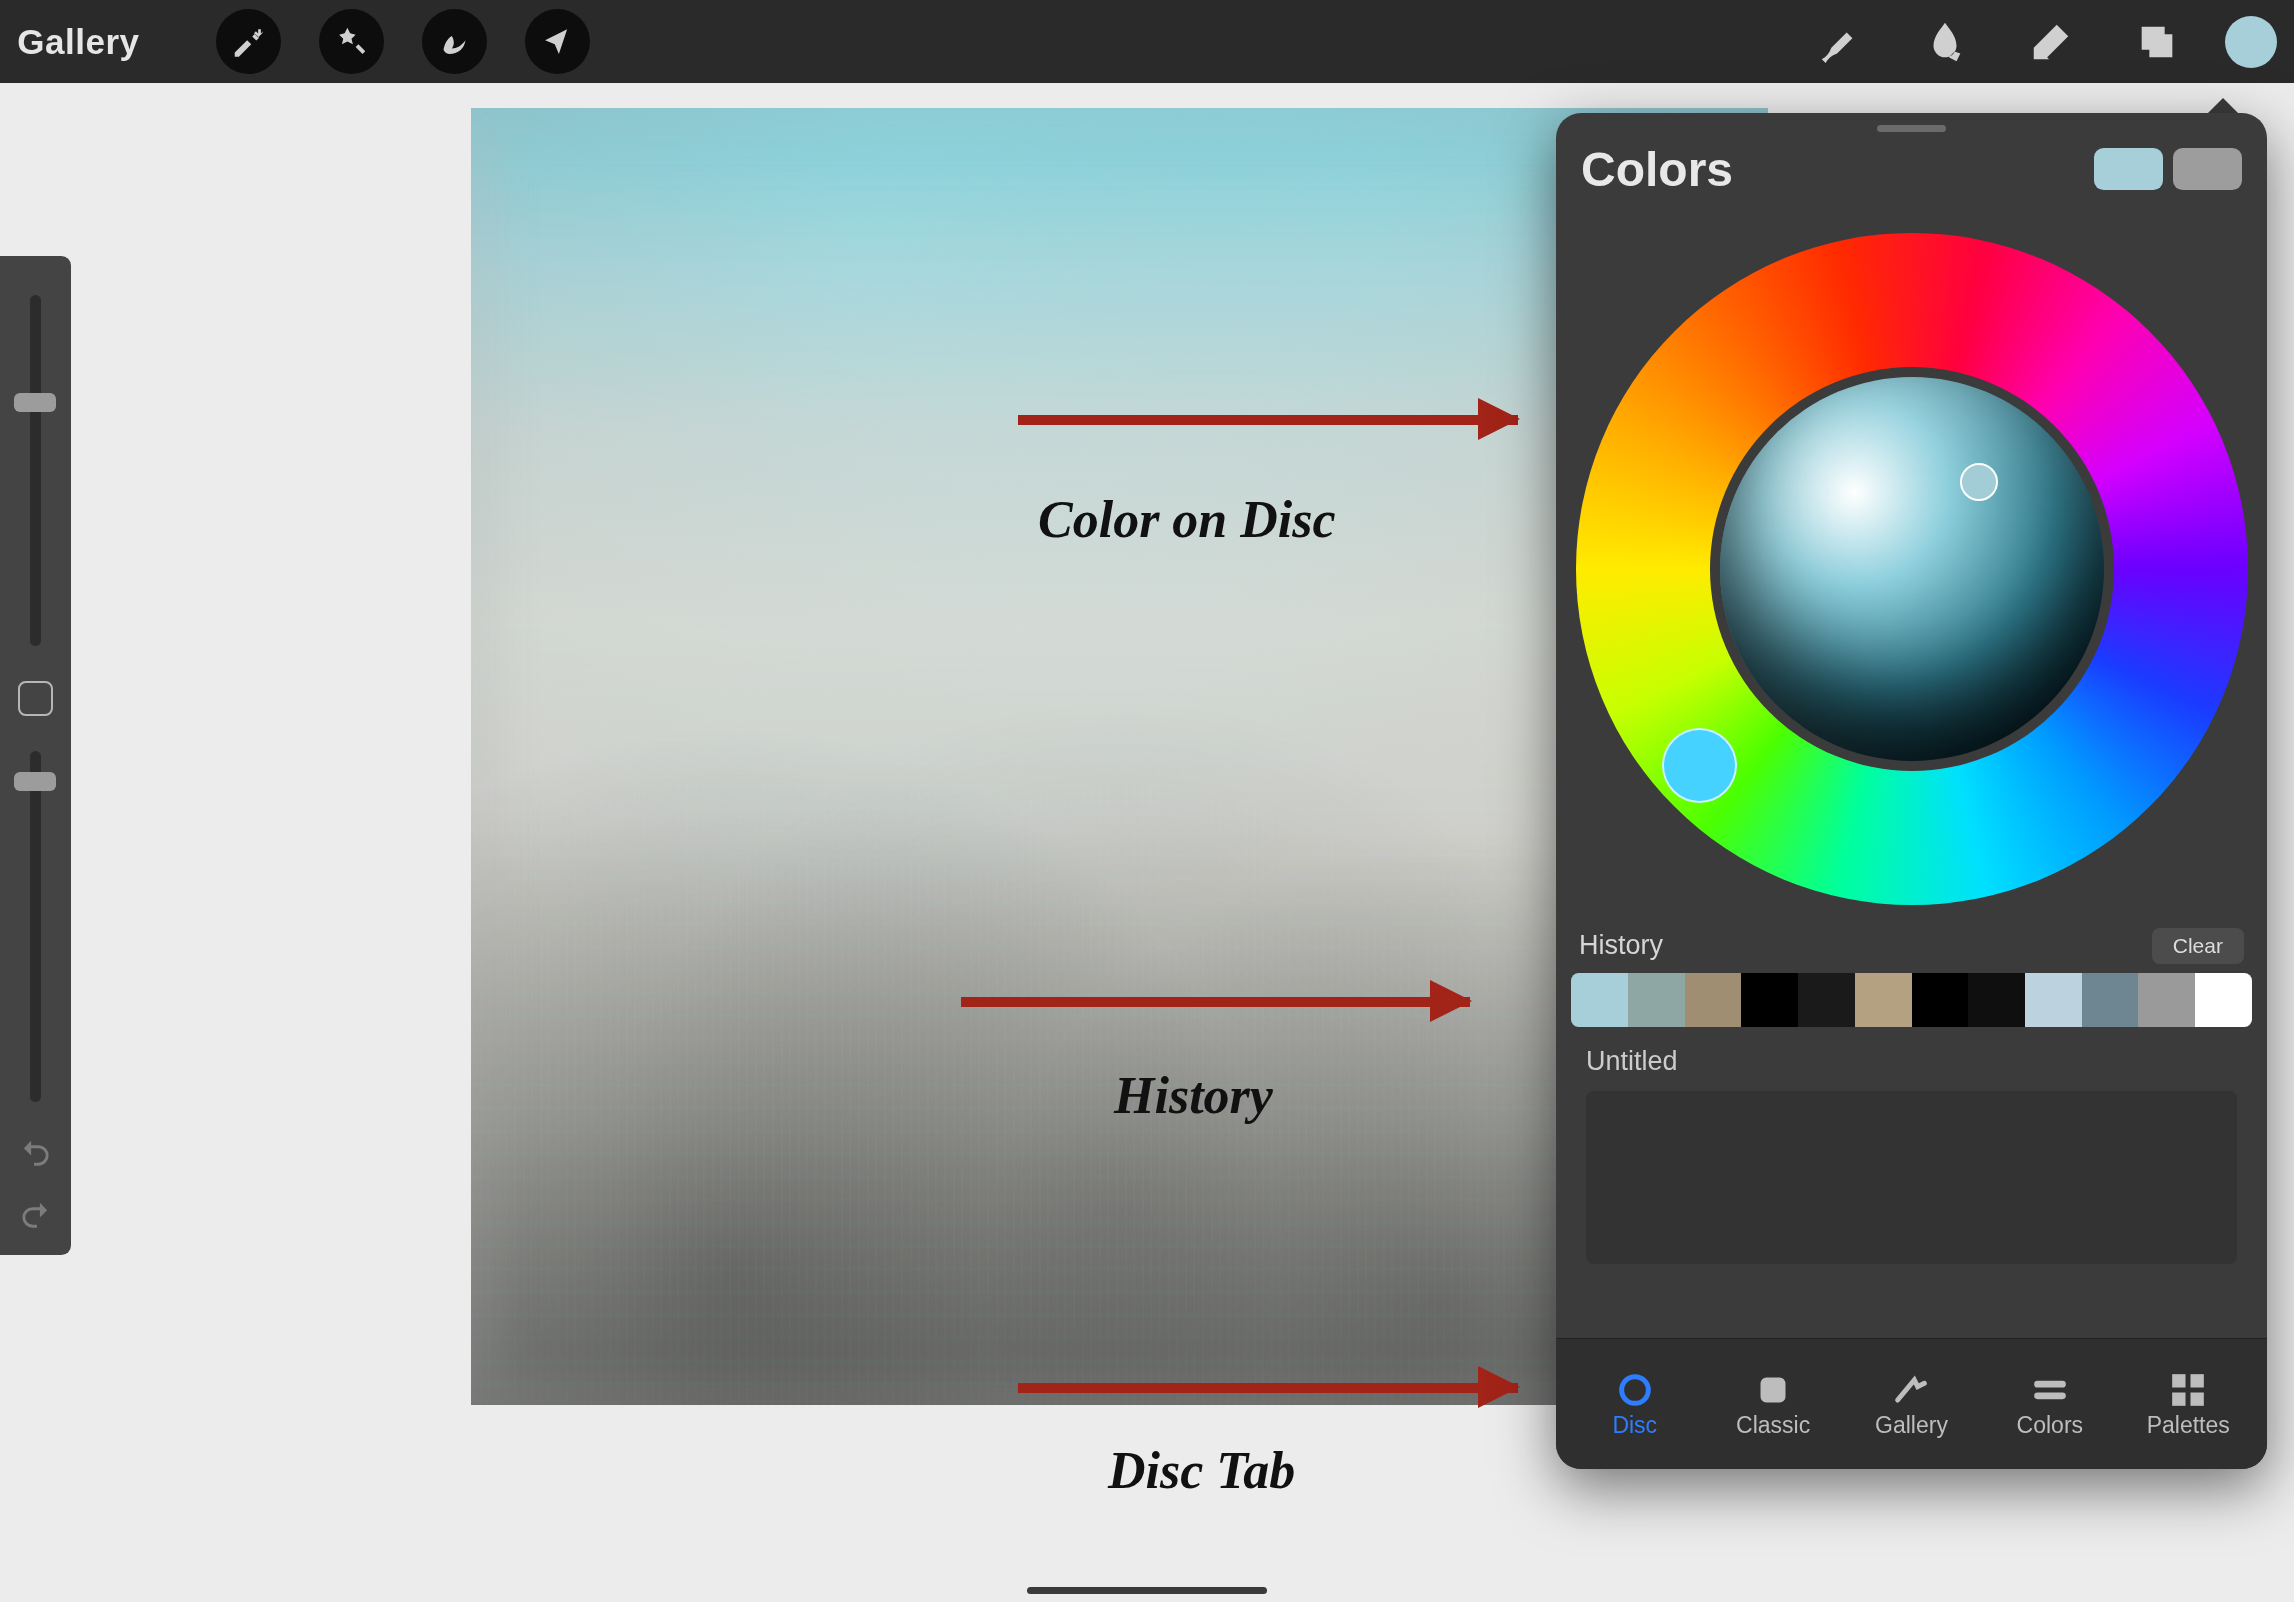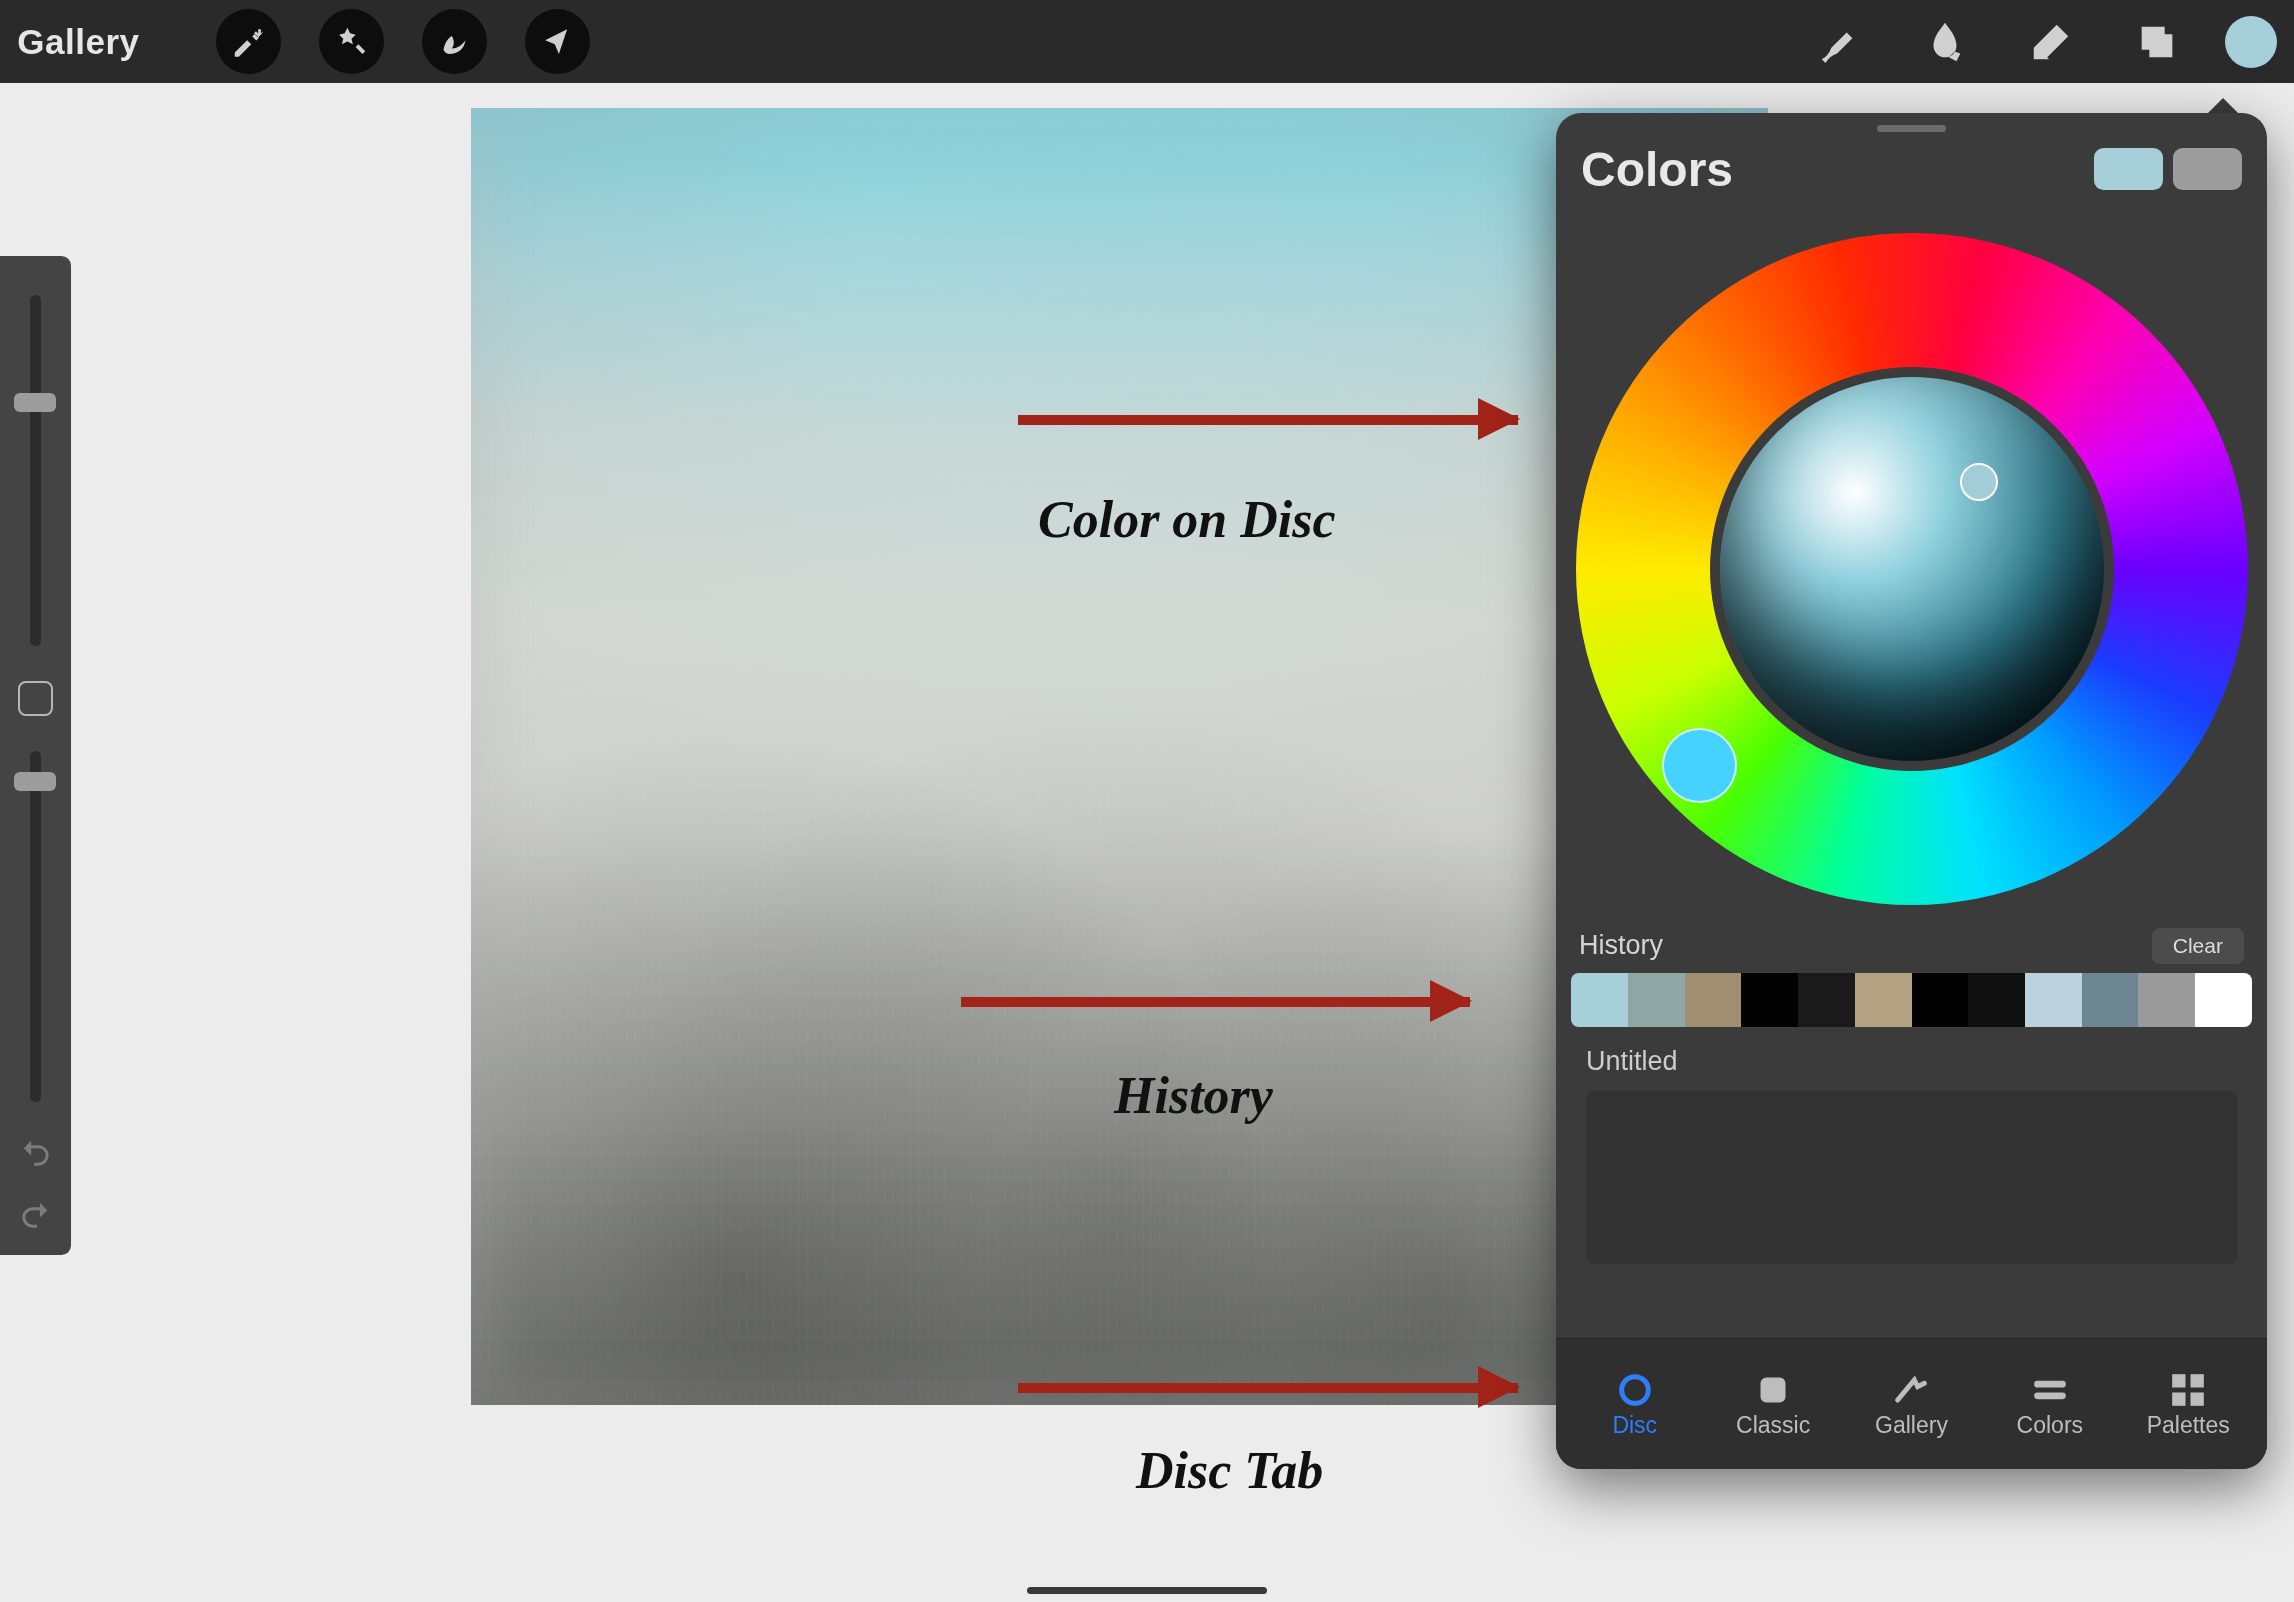--- a/index.html
+++ b/index.html
@@ -157,21 +157,21 @@
 
 <div class="canvas"></div>
 
 <div class="arrow" style="top:415px;left:1018px;width:500px"></div>
 <span class="annot" style="top:490px;left:1038px">Color on Disc</span>
 
 <div class="arrow" style="top:997px;left:961px;width:509px"></div>
 <span class="annot" style="top:1066px;left:1114px">History</span>
 
 <div class="arrow" style="top:1383px;left:1018px;width:500px"></div>
-<span class="annot" style="top:1441px;left:1136px">Disc Tab</span>
+<span class="annot" style="top:1441px;left:1108px">Disc Tab</span>
 
 <div class="panel-arrow"></div>
 <div class="color-panel">
   <div class="panel-handle"></div>
   <div class="panel-header">
     <span class="panel-title">Colors</span>
     <div class="swatch-pair">
       <span class="swatch a"></span>
       <span class="swatch b"></span>
     </div>

